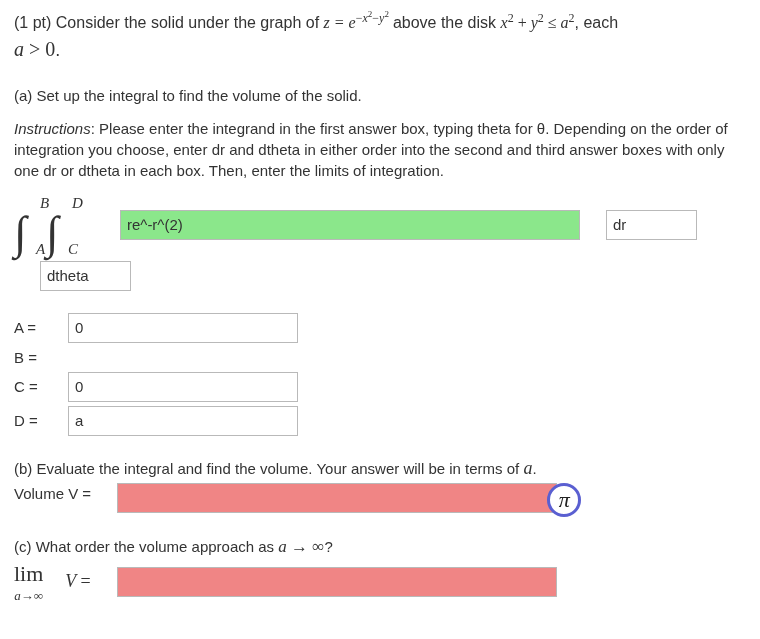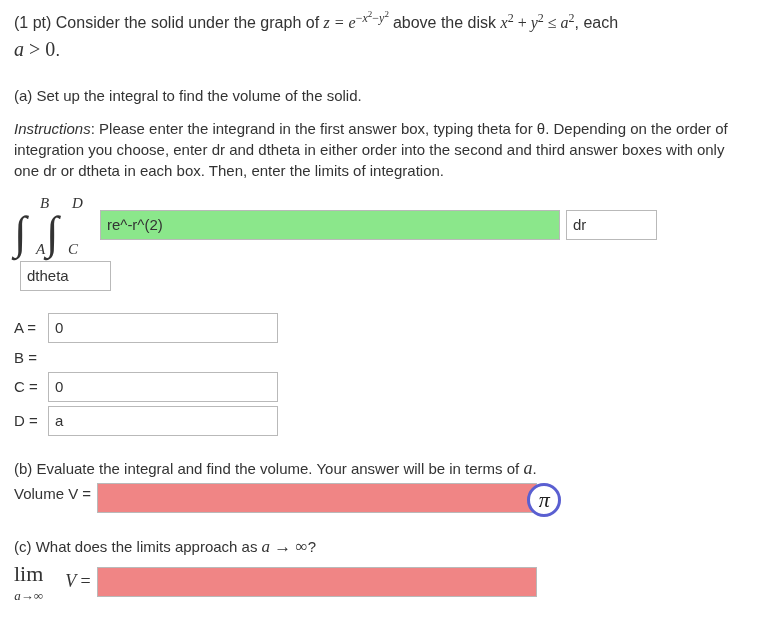--- a/index.html
+++ b/index.html
@@ -53,20 +53,21 @@
   .limC { left: 54px; top: 44px; }
   .limD { left: 58px; top: -2px; }
   input.answer {
     border: 1px solid #b9b9b9;
     height: 28px;
     padding: 14px 6px;
     font-size: 15px;
     font-family: Arial, Helvetica, sans-serif;
     background: #fff;
     color: #333;
+    margin-left: 20px;
   }
   input.green { background: #8be78b; }
   input.red { background: #f08585; }
   .integrand { width: 460px; }
   .dvar { width: 91px; }
   .row2 { margin-top: 6px; margin-left: 6px; }
   .bounds { margin-top: 22px; }
   .bound-row {
     display: flex;
     align-items: center;
@@ -178,21 +179,21 @@
   <span>(b) Evaluate the integral and find the volume. Your answer will be in terms of </span><span class="math-i" style="font-size:18px">a</span><span>.</span>
 </div>
 <div class="vol-row">
   <span class="vol-label">Volume V =</span>
   <input class="answer red vol-input" value="" style="">
   <div class="pi-badge">π</div>
 </div>
 
 
 <div class="partc">
-  <span>(c) What does the limits approach as </span><span class="math-i" style="font-size:17px">a <span class="math-r">→ ∞</span></span><span>?</span>
+  <span>(c) What order the volume approach as </span><span class="math-i" style="font-size:17px">a <span class="math-r">→ ∞</span></span><span>?</span>
 </div>
 <div class="lim-block">
   <span class="lim-stack">
     <span class="lim-main">lim</span>
     <span class="lim-sub">a→∞</span>
   </span>
   <span class="math-i lim-eq">V <span class="math-r">=</span></span>
   <input class="answer red lim-input" value="" style="">
 </div>
 

